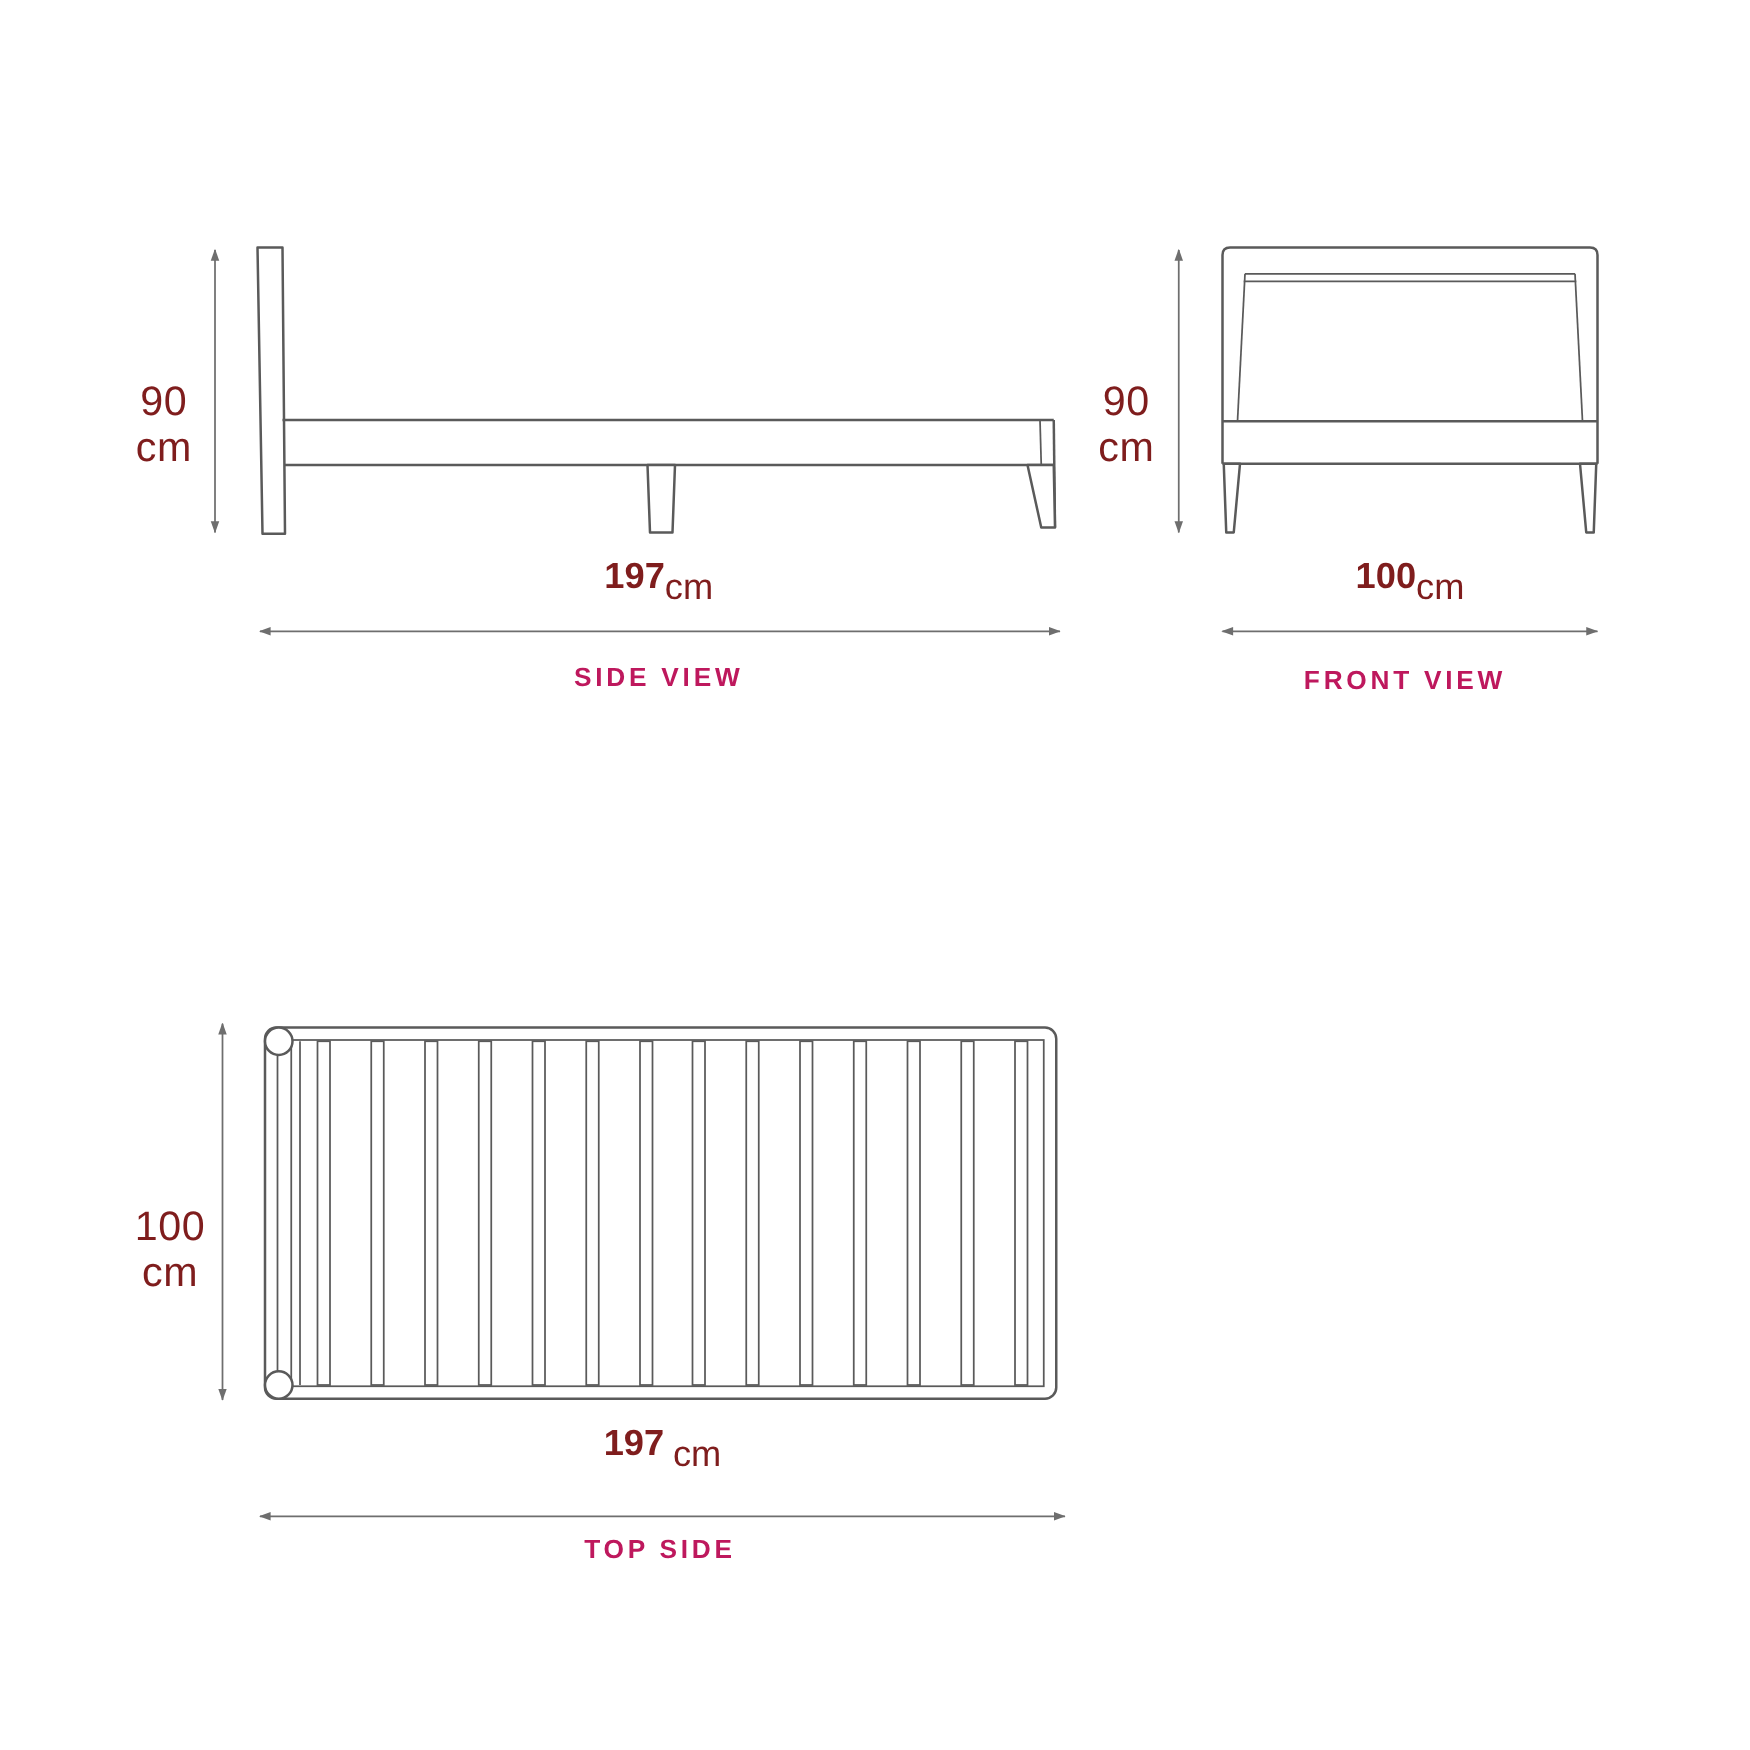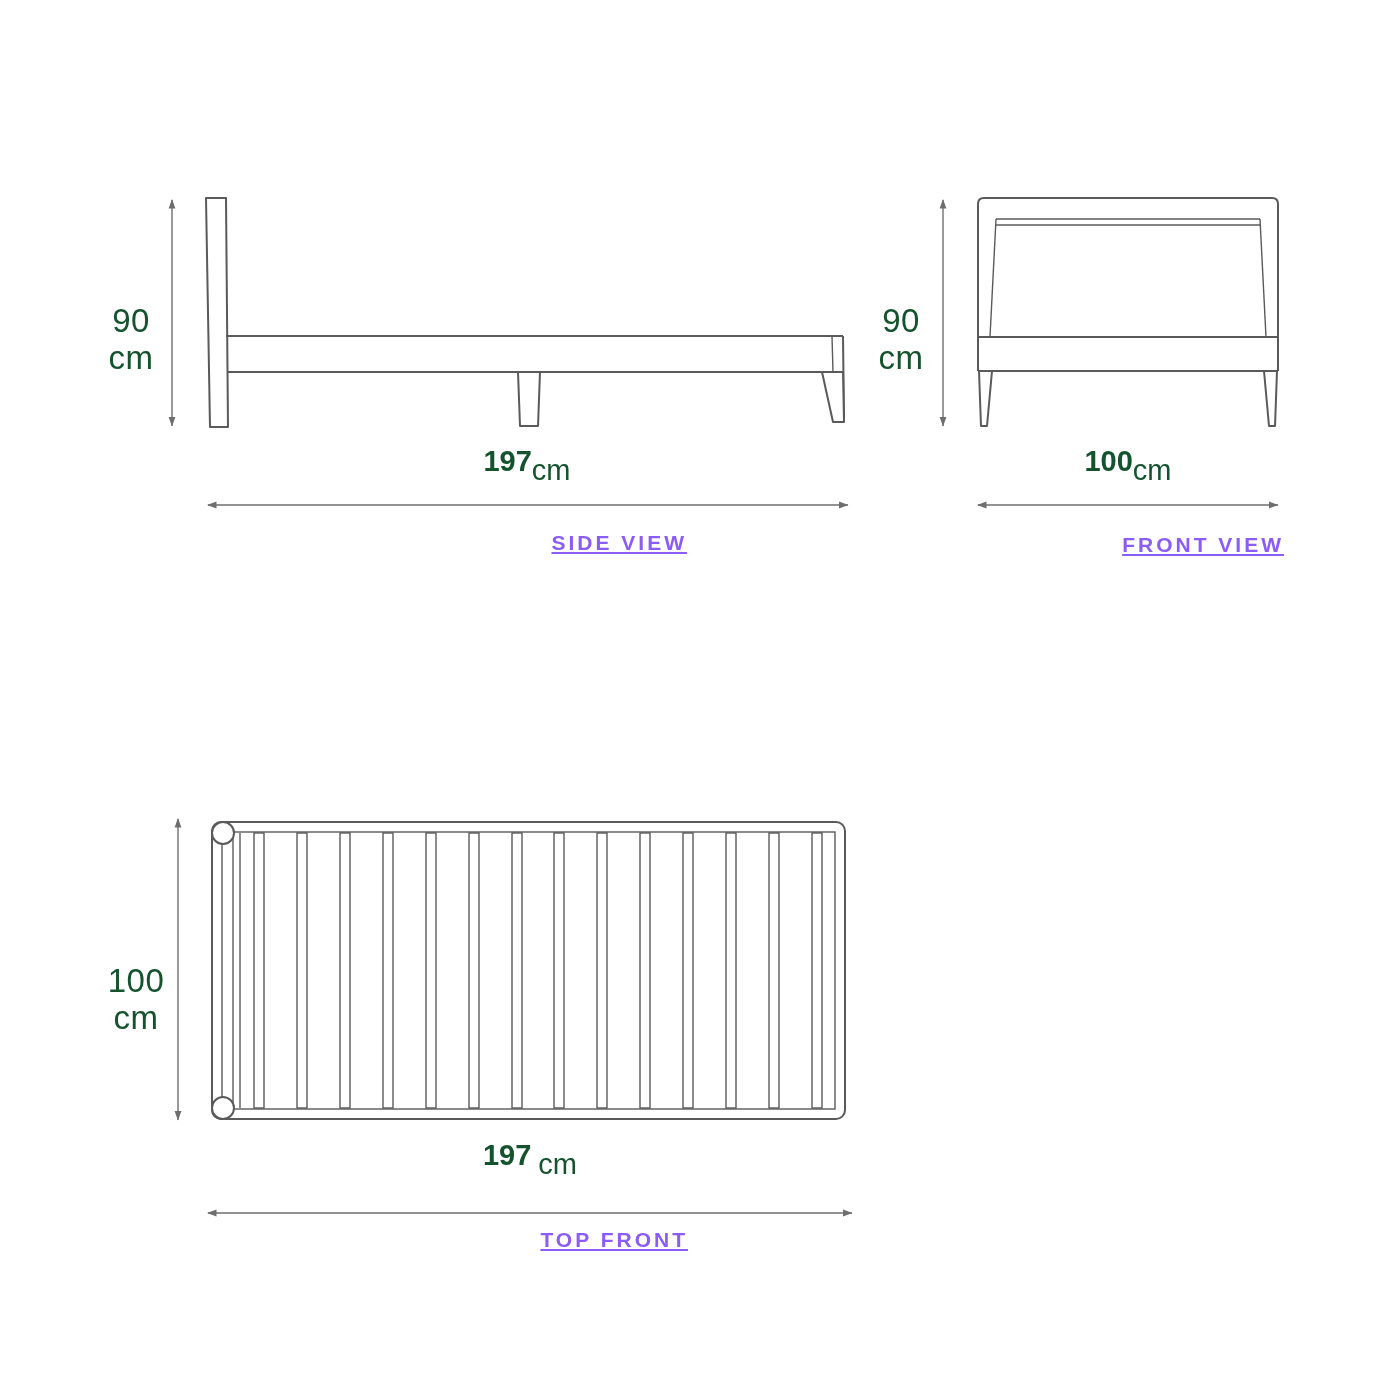--- a/index.html
+++ b/index.html
@@ -15,21 +15,21 @@
     background: #ffffff;
     overflow: hidden;
   }
   .canvas svg {
     position: absolute;
     left: 0;
     top: 0;
   }
   .label {
     position: absolute;
-    color: #14532d;
+    color: #7f1d1d;
   }
   .v-label {
     width: 90px;
     text-align: center;
     font-size: 33px;
     line-height: 37px;
     font-weight: 400;
     letter-spacing: 0.5px;
   }
   .h-label {
@@ -45,26 +45,25 @@
   }
   .h-label .unit {
     font-size: 29px;
     line-height: 34px;
     font-weight: 400;
     transform: translateY(3px);
   }
   .h-label .unit.gap { margin-left: 7px; }
   .caption {
     width: 320px;
-    text-align: right;
+    text-align: center;
     font-size: 21px;
     font-weight: 700;
     letter-spacing: 3px;
-    color: #8b5cf6;
-    text-decoration: underline;
+    color: #be185d;
   }
   .struct { stroke: #5a5a5a; stroke-width: 2; fill: none; stroke-linejoin: round; }
   .struct-f { stroke: #5a5a5a; stroke-width: 2; fill: #ffffff; stroke-linejoin: round; }
   .thin { stroke: #5a5a5a; stroke-width: 1.4; fill: none; }
   .thin-f { stroke: #5a5a5a; stroke-width: 1.4; fill: #ffffff; }
   .dim { stroke: #6e6e6e; stroke-width: 1.4; fill: none; }
 </style>
 </head>
 <body>
 
@@ -159,15 +158,15 @@
   <div class="label v-label" style="left:91px; top:962px;">
     <div>100</div>
     <div>cm</div>
   </div>
 
   <div class="label h-label" style="left:420px; top:1132px;">
     <span class="val">197</span>
     <span class="unit gap">cm</span>
   </div>
 
-  <div class="label caption" style="left:368px; top:1228px;">TOP FRONT</div>
+  <div class="label caption" style="left:368px; top:1228px;">TOP SIDE</div>
 
 </div>
 
 </body></html>

